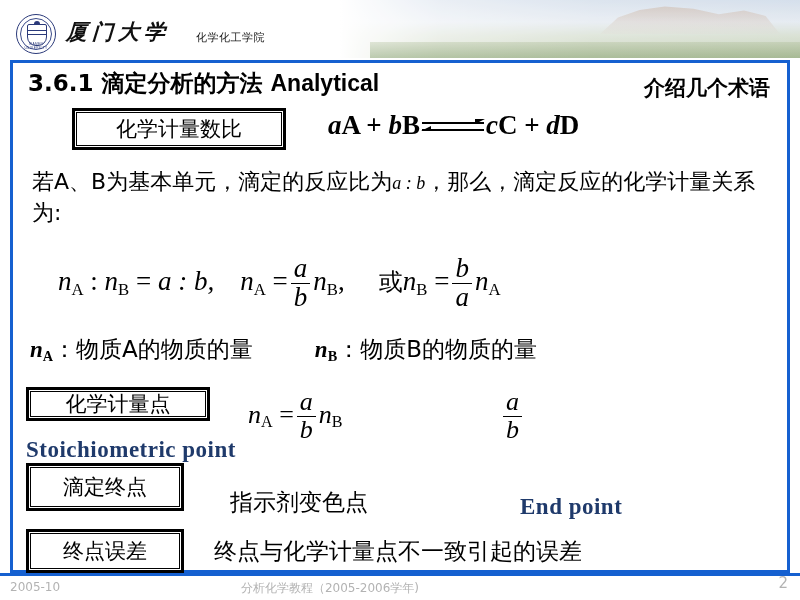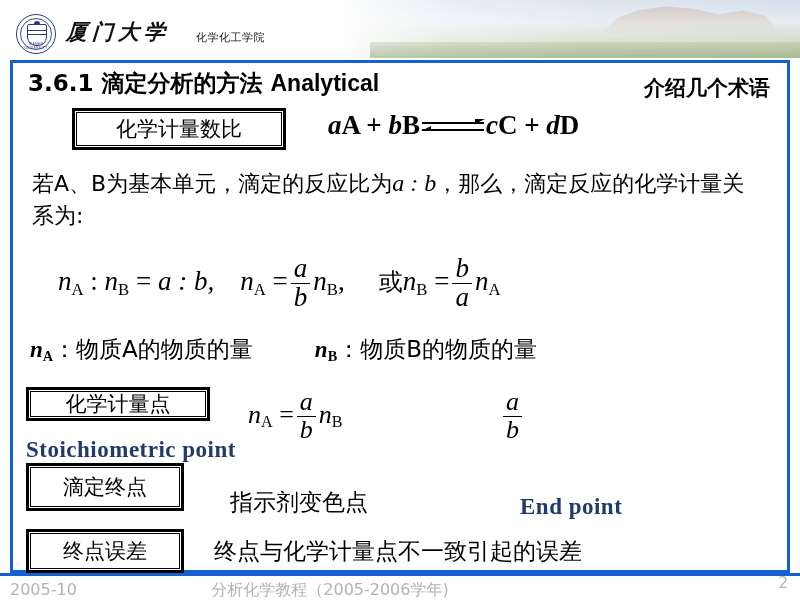--- a/index.html
+++ b/index.html
@@ -245,21 +245,21 @@
     position: absolute;
     font-family: "DejaVu Sans", sans-serif;
     font-size: 22px;
     color: #000000;
     line-height: 1.42;
   }
   #para-intro {
     left: 32px; top: 166px;
     width: 730px;
   }
-  #para-intro .mi { font-family: "Liberation Serif", serif; font-style: italic; font-size: 24px; }
+  #para-intro .mi { font-family: "Liberation Serif", serif; font-style: italic; font-size: 18px; }
 
   
   .frac {
     display: inline-block;
     vertical-align: middle;
     text-align: center;
     font-family: "Liberation Serif", serif;
     font-style: italic;
     line-height: 1.02;
     margin: 0 3px;
@@ -338,21 +338,21 @@
   .footer-rule {
     position: absolute;
     left: 0; top: 573px;
     width: 800px; height: 3px;
     background: #1560d0;
   }
   .footer-text {
     position: absolute;
     top: 580px;
     font-family: "DejaVu Sans", sans-serif;
-    font-size: 16px;
+    font-size: 12px;
     color: #b3b3b3;
     white-space: nowrap;
   }
   #footer-date { left: 10px; }
   #footer-course { left: 0; width: 660px; text-align: center; }
   #footer-page {
     right: 12px;
     top: 574px;
     font-size: 15px;
     color: #b3b3b3;

